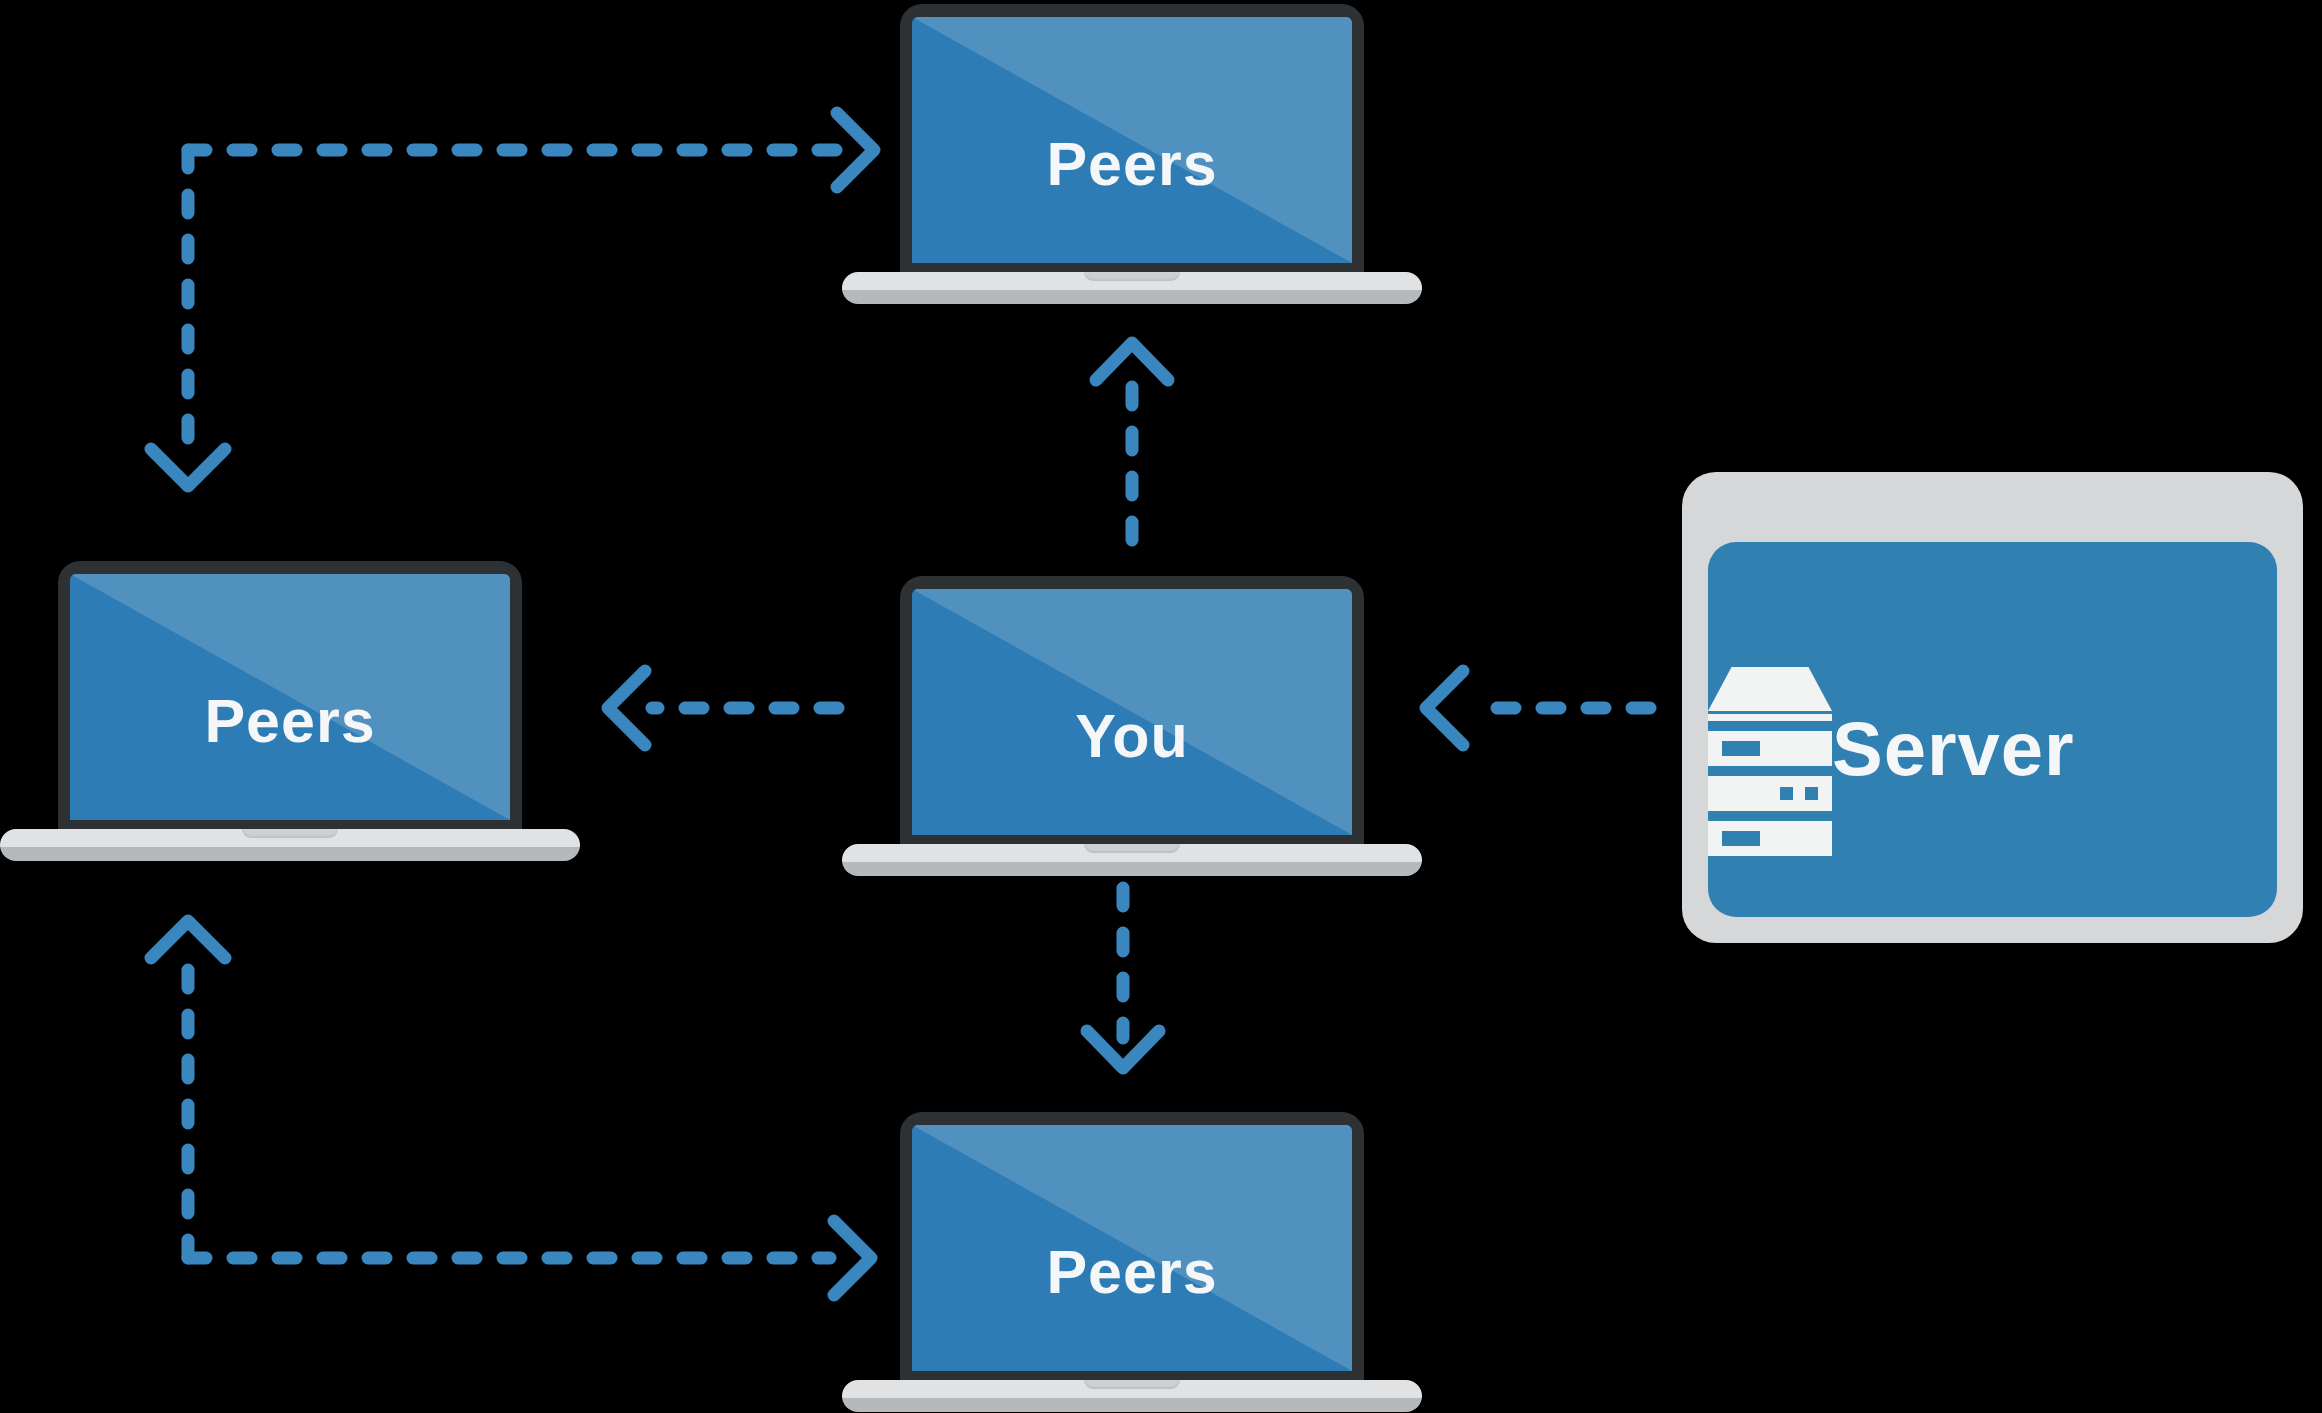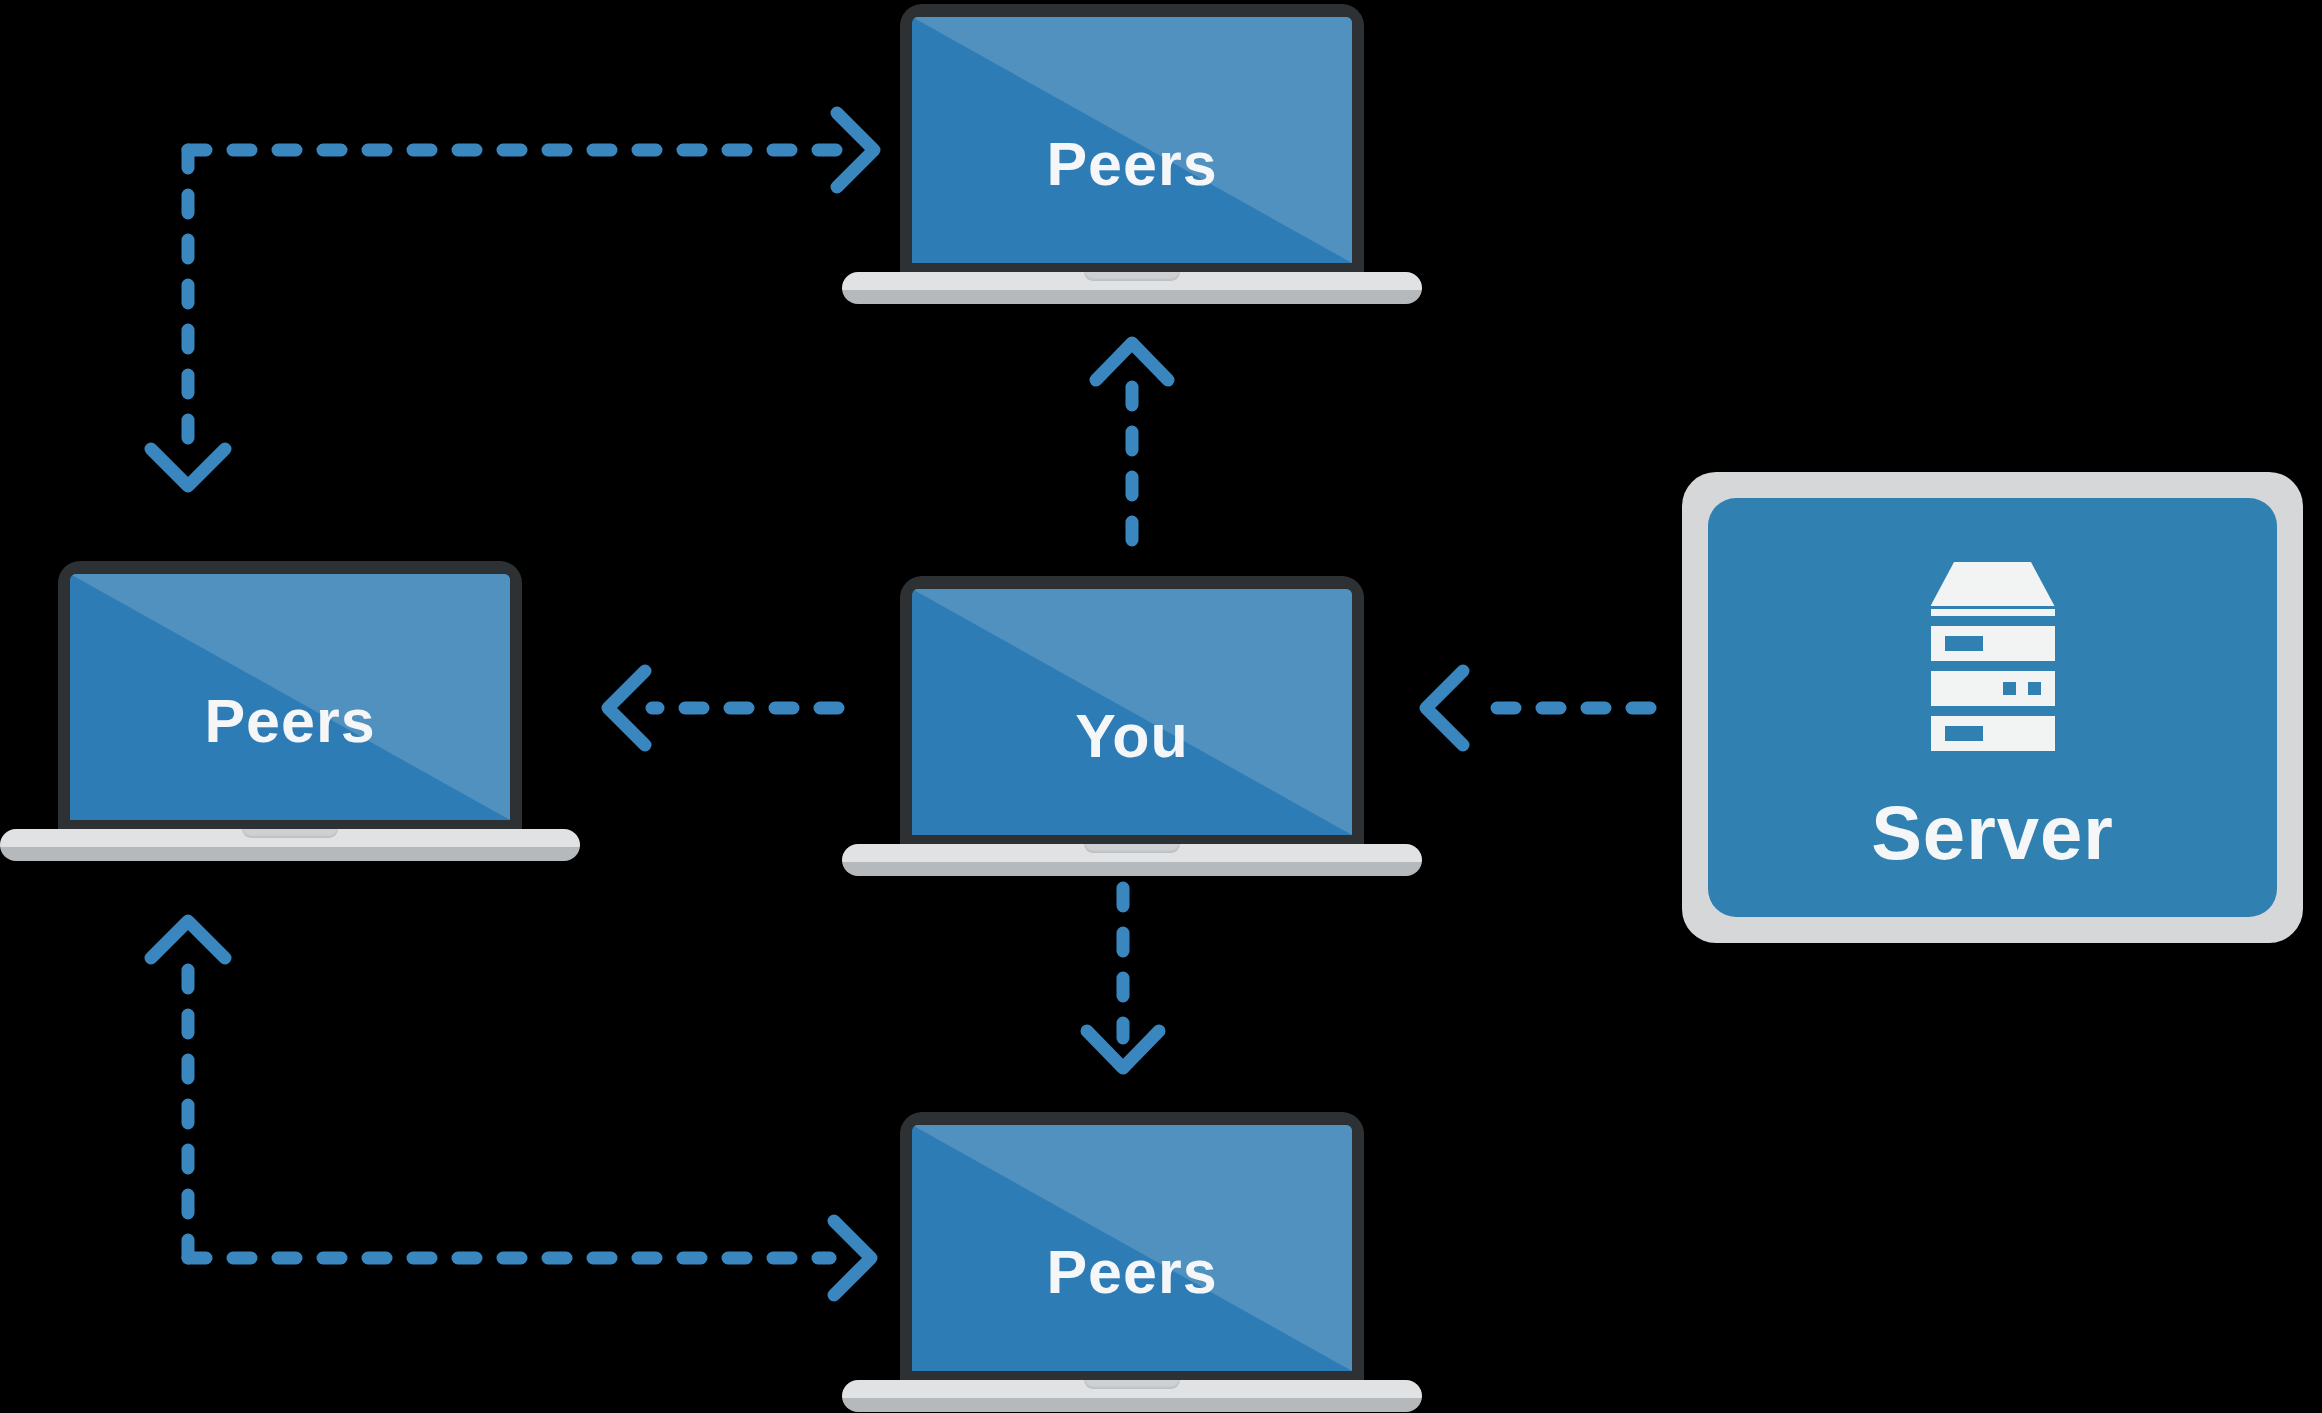--- a/index.html
+++ b/index.html
@@ -61,21 +61,21 @@
   .server {
     position: absolute; left: 1682px; top: 472px;
     width: 621px; height: 471px;
     background: var(--server-frame, #d5d7d8);
     border-radius: 34px;
   }
   .server-screen {
     position: absolute; inset: 26px;
     background: var(--server-blue, #3080b2);
     border-radius: 28px;
-    display: flex; flex-direction: column; align-items: center;
+    display: flex; flex-direction: row; align-items: center; margin-top: 44px;
   }
   .server-icon { position: relative; width: 124px; margin-top: 64px; }
   .srv-part { background: var(--icon-white, #f2f3f3); }
   .srv-top {
     width: 124px; height: 44px;
     clip-path: polygon(19% 0, 81% 0, 100% 100%, 0 100%);
   }
   .srv-lip { width: 124px; height: 7px; margin-top: 3px; }
   .srv-unit {
     position: relative;

